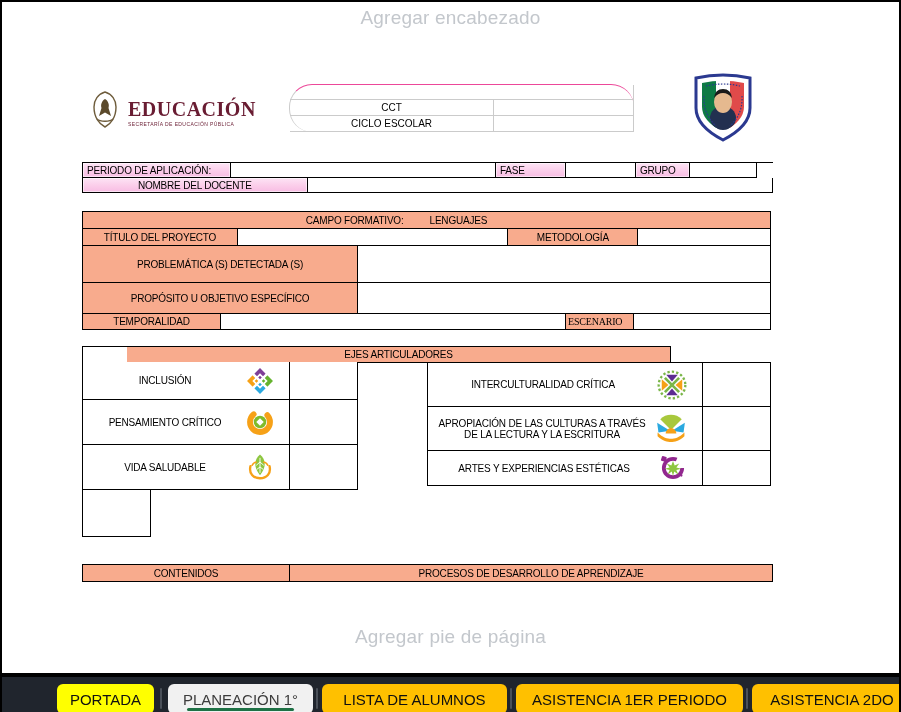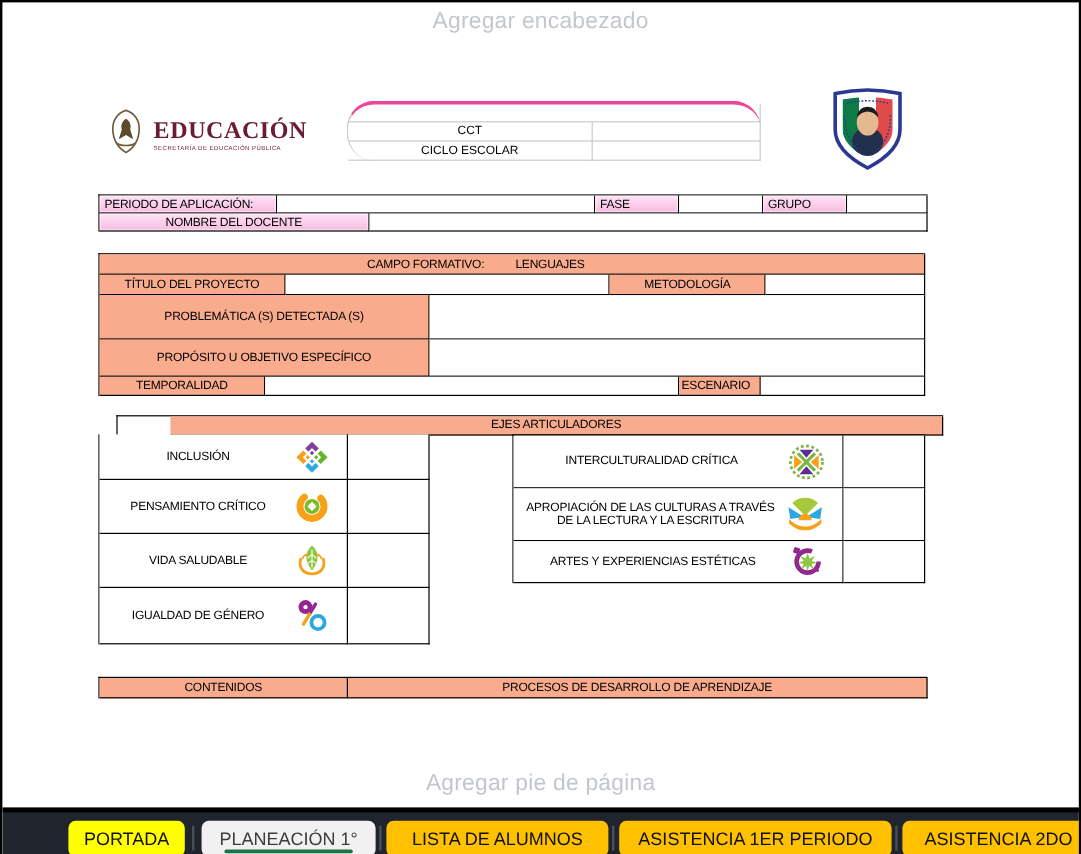--- a/index.html
+++ b/index.html
@@ -16,21 +16,21 @@
   .cell { border-right:1px solid #000; border-bottom:1px solid #000;
           display:flex; align-items:center; justify-content:center;
           font-size:10px; color:#000; letter-spacing:-0.2px; line-height:11px; }
   .cell.left { justify-content:flex-start; padding-left:4px; }
   .pink { background:linear-gradient(180deg,#fde4f5 0%,#fbcdea 55%,#f7bde3 100%);
           box-shadow:inset 0 0 0 1px rgba(255,255,255,.55); }
   .sal  { background:#F8AB8D; }
   .white{ background:#fff; }
 
   
-  .gtbl { position:absolute; border-top:3px solid #ec4899; border-left:1px solid #cbcbcb; background:#fff;border-radius:23px; }
+  .gtbl { position:absolute; border-top:1px solid #ec4899; border-left:1px solid #cbcbcb; background:#fff;border-radius:23px; }
   .gcell{ border-right:1px solid #cbcbcb; border-bottom:1px solid #cbcbcb;
           display:flex; align-items:center; justify-content:center; font-size:10px; color:#000; }
 
   
   .sep-title { font-family:"Liberation Serif", serif; font-weight:bold; color:#691C32;
                font-size:20px; letter-spacing:.5px; }
   .sep-sub   { color:#691C32; font-size:5px; letter-spacing:.4px; }
   .aef-a { font-family:"Liberation Serif", serif; font-weight:bold; color:#691C32; font-size:18px; }
   .aef-b { font-family:"Liberation Serif", serif; font-weight:bold; color:#9a6d28; font-size:18px; }
   .aef-sub { color:#691C32; font-size:4.5px; letter-spacing:.2px; }
@@ -118,21 +118,21 @@
       <path d="M56 26 Q57 44 44 56" fill="none" stroke="#2B3990" stroke-width="1.2" stroke-dasharray="1.5 1.5"></path>
     </svg>
   </div>
 
   <div class="tbl" style="left:80px; top:160px; width:691px;">
     <div class="row" style="height:15px;">
       <div class="cell pink left" style="width:148px;">PERIODO DE APLICACIÓN:</div>
       <div class="cell white" style="width:265px;"></div>
       <div class="cell pink left" style="width:70px;">FASE</div>
       <div class="cell white" style="width:70px;"></div>
-      <div class="cell pink left" style="width:70px;">GRUPO</div>
+      <div class="cell pink left" style="width:54px;">GRUPO</div>
       <div class="cell white" style="width:67px;"></div>
     </div>
     <div class="row" style="height:15px;">
       <div class="cell pink" style="width:234px;">NOMBRE DEL DOCENTE</div>
       <div class="cell white" style="width:485px;"></div>
     </div>
   </div>
 
   <div class="tbl" style="left:80px; top:209px; width:689px;">
     <div class="row" style="height:17px;">
@@ -151,26 +151,26 @@
       <div class="cell sal" style="width:275px;">PROBLEMÁTICA (S) DETECTADA (S)</div>
       <div class="cell white" style="width:413px;"></div>
     </div>
     <div class="row" style="height:31px;">
       <div class="cell sal" style="width:275px;">PROPÓSITO U OBJETIVO ESPECÍFICO</div>
       <div class="cell white" style="width:413px;"></div>
     </div>
     <div class="row" style="height:16px;">
       <div class="cell sal" style="width:138px;">TEMPORALIDAD</div>
       <div class="cell white" style="width:345px;"></div>
-      <div class="cell sal left" style="width:68px; padding-left:2px;">ESCENARIO</div>
+      <div class="cell sal left" style="width:68px; padding-left:2px;font-family:Liberation Serif, serif;">ESCENARIO</div>
       <div class="cell white" style="width:137px;"></div>
     </div>
   </div>
 
-  <div class="tbl" style="left:95px; top:344px; width:689px;padding-left:44px;">
+  <div class="tbl" style="left:80px; top:344px; width:589px;padding-left:44px;">
     <div class="row" style="height:16px;">
       <div class="cell sal" style="width:688px;">EJES ARTICULADORES</div>
     </div>
   </div>
 
   <div class="tbl" style="left:80px; top:360px; width:276px; border-top:none;">
     <div class="row" style="height:38px;">
       <div class="cell white elabel" style="width:207px;">
         <span class="elab">INCLUSIÓN</span>
         <span class="eicon">
@@ -211,32 +211,20 @@
             <path d="M18 7 L18 25 M18 12 L13.5 16 M18 12 L22.5 16 M18 18 L14 21 M18 18 L22 21" stroke="#fff" stroke-width="1.1" fill="none"></path>
             <path d="M6.5 17 C4.5 26 10 31.5 18 31.5 C26 31.5 31.5 26 29.5 17" fill="none" stroke="#F6A117" stroke-width="2.8" stroke-linecap="round"></path>
             <path d="M8.5 16 C10 13 12 12 13.5 12.2" fill="none" stroke="#F6A117" stroke-width="1.8" stroke-linecap="round"></path>
             <path d="M27.5 16 C26 13 24 12 22.5 12.2" fill="none" stroke="#F6A117" stroke-width="1.8" stroke-linecap="round"></path>
           </svg>
         </span>
       </div>
       <div class="cell white" style="width:68px;"></div>
     </div>
     <div class="row" style="height:47px;">
-      <div class="cell white elabel" style="width:207px;">
-        <span class="elab">IGUALDAD DE GÉNERO</span>
-        <span class="eicon">
-          <svg width="30" height="30" viewBox="0 0 36 36">
-            <circle cx="11.5" cy="9.5" r="7" fill="#93278F"></circle>
-            <circle cx="11.5" cy="9.5" r="2.2" fill="#fff"></circle>
-            <line x1="21.5" y1="6.5" x2="15.5" y2="16.5" stroke="#93278F" stroke-width="3.4" stroke-linecap="round"></line>
-            <line x1="15.5" y1="16.5" x2="9.5" y2="26.5" stroke="#F6A117" stroke-width="3.4" stroke-linecap="round"></line>
-            <circle cx="24" cy="25" r="6.6" fill="none" stroke="#2BA9E0" stroke-width="3.8"></circle>
-          </svg>
-        </span>
-      </div>
       <div class="cell white" style="width:68px;"></div>
     </div>
   </div>
 
   <div class="tbl" style="left:425px; top:360px; width:344px; border-top:1px solid #000;">
     <div class="row" style="height:44px;">
       <div class="cell white elabel" style="width:275px;">
         <span class="elab">INTERCULTURALIDAD CRÍTICA</span>
         <span class="eicon">
           <svg width="32" height="32" viewBox="0 0 36 36">
@@ -282,21 +270,21 @@
     </div>
   </div>
 
   <div class="tbl" style="left:80px; top:562px; width:691px;">
     <div class="row" style="height:17px;">
       <div class="cell sal" style="width:207px;">CONTENIDOS</div>
       <div class="cell sal" style="width:483px;">PROCESOS DE DESARROLLO DE APRENDIZAJE</div>
     </div>
   </div>
 
-  <div class="abs placeholder" style="top:624px;margin-top:16px;">Agregar pie de página</div>
+  <div class="abs placeholder" style="top:624px;">Agregar pie de página</div>
 
   <div class="tabbar">
     <div class="tab yellow" style="left:55px; width:97px;">PORTADA</div>
     <div class="tsep" style="left:158px;"></div>
     <div class="tab active" style="left:166px; width:145px;">PLANEACIÓN 1°</div>
     <div class="tsep" style="left:314px;"></div>
     <div class="tab orange" style="left:320px; width:185px;">LISTA DE ALUMNOS</div>
     <div class="tsep" style="left:508px;"></div>
     <div class="tab orange" style="left:514px; width:227px;">ASISTENCIA 1ER PERIODO</div>
     <div class="tsep" style="left:744px;"></div>

